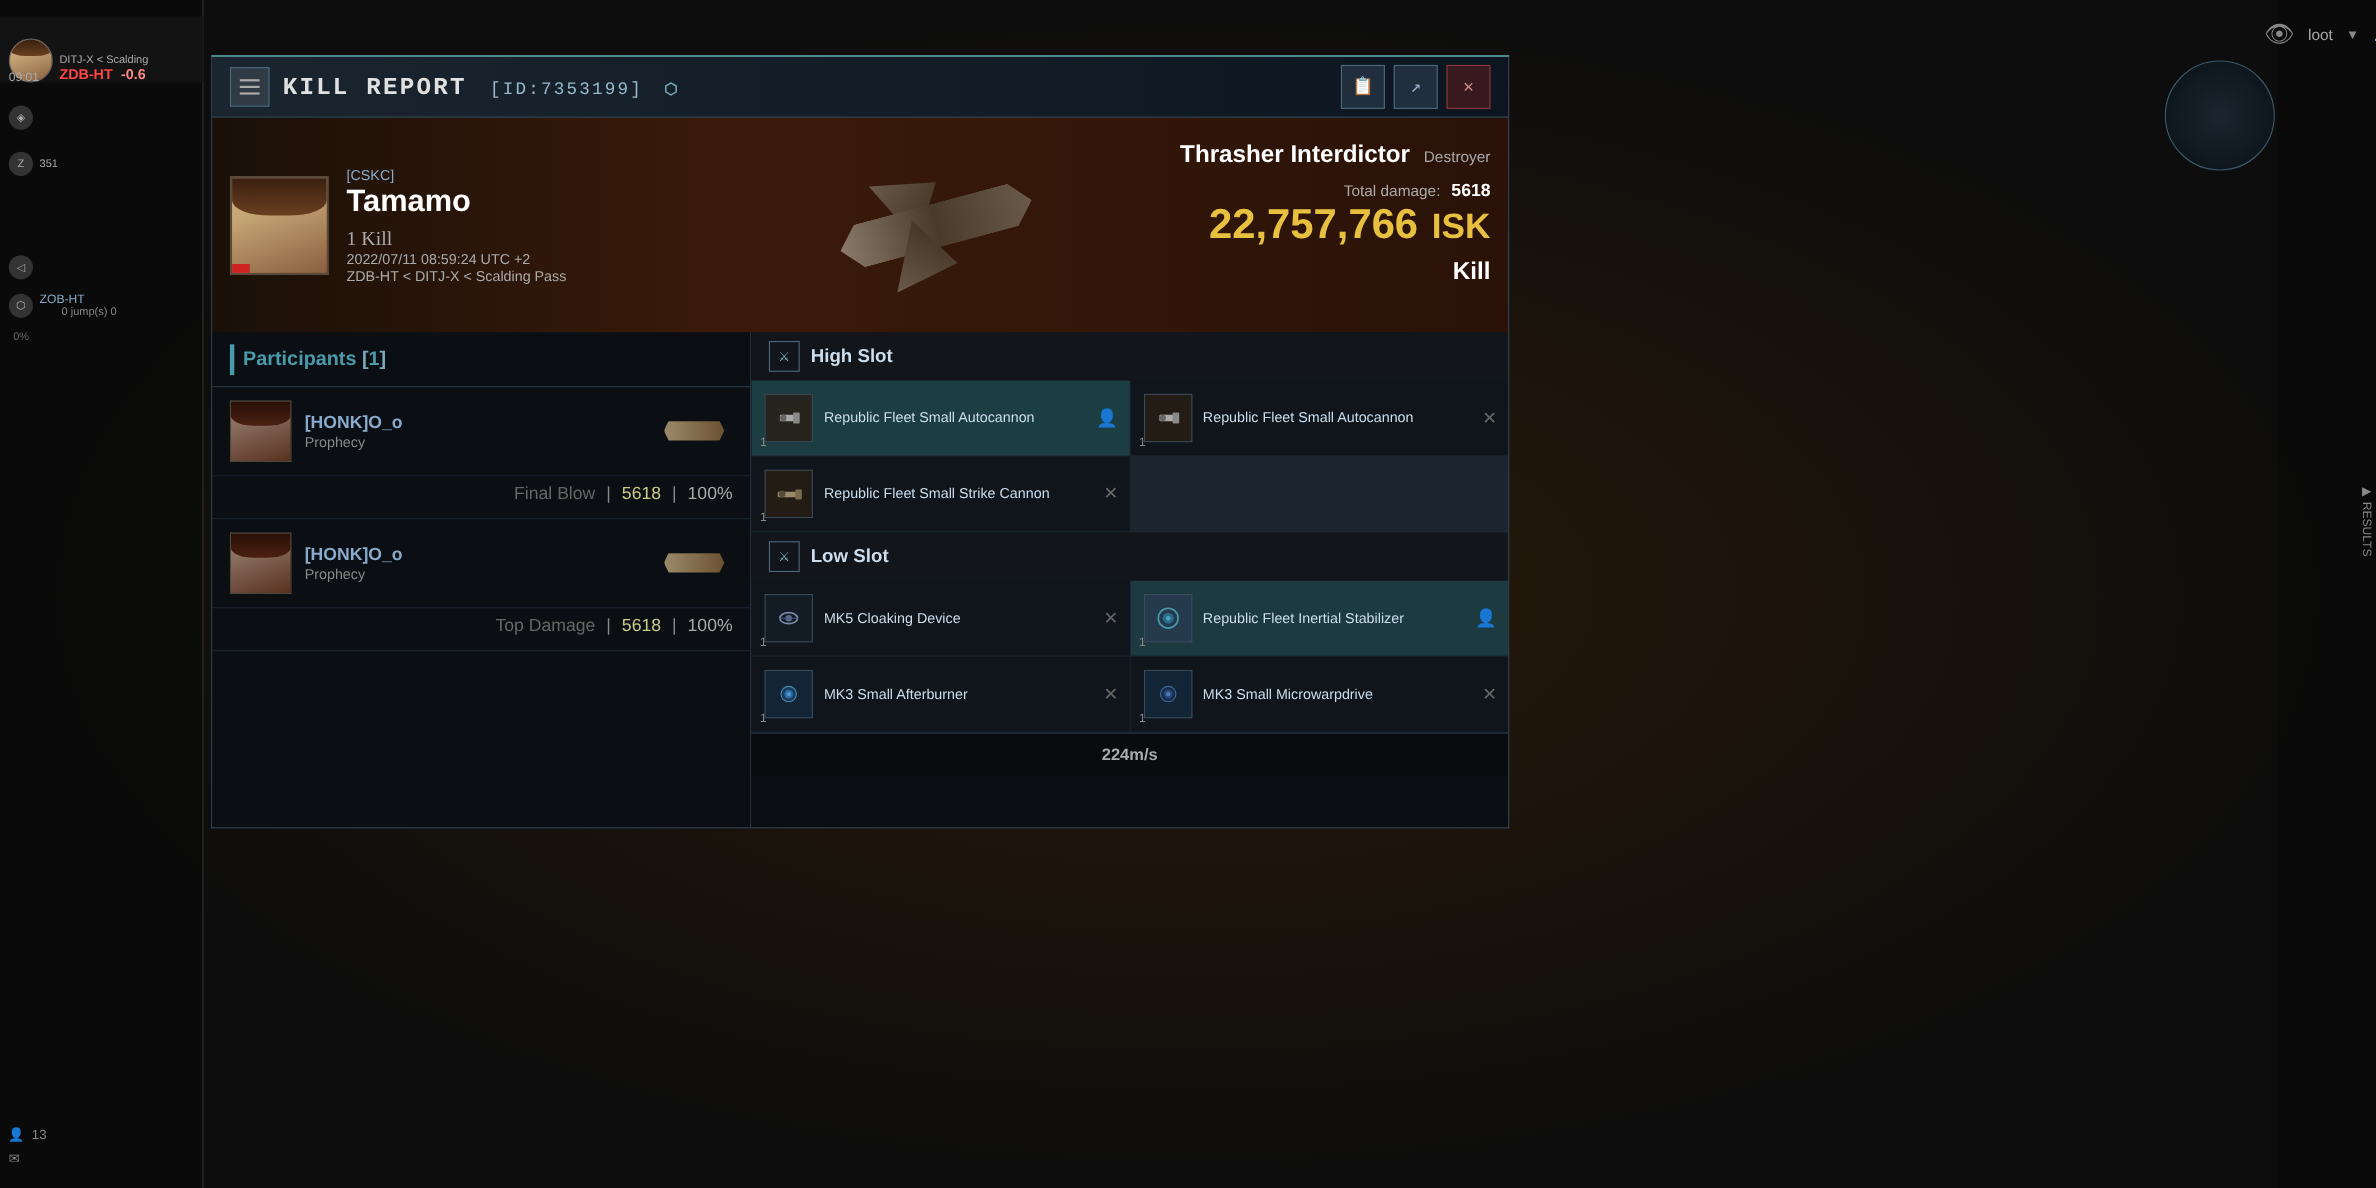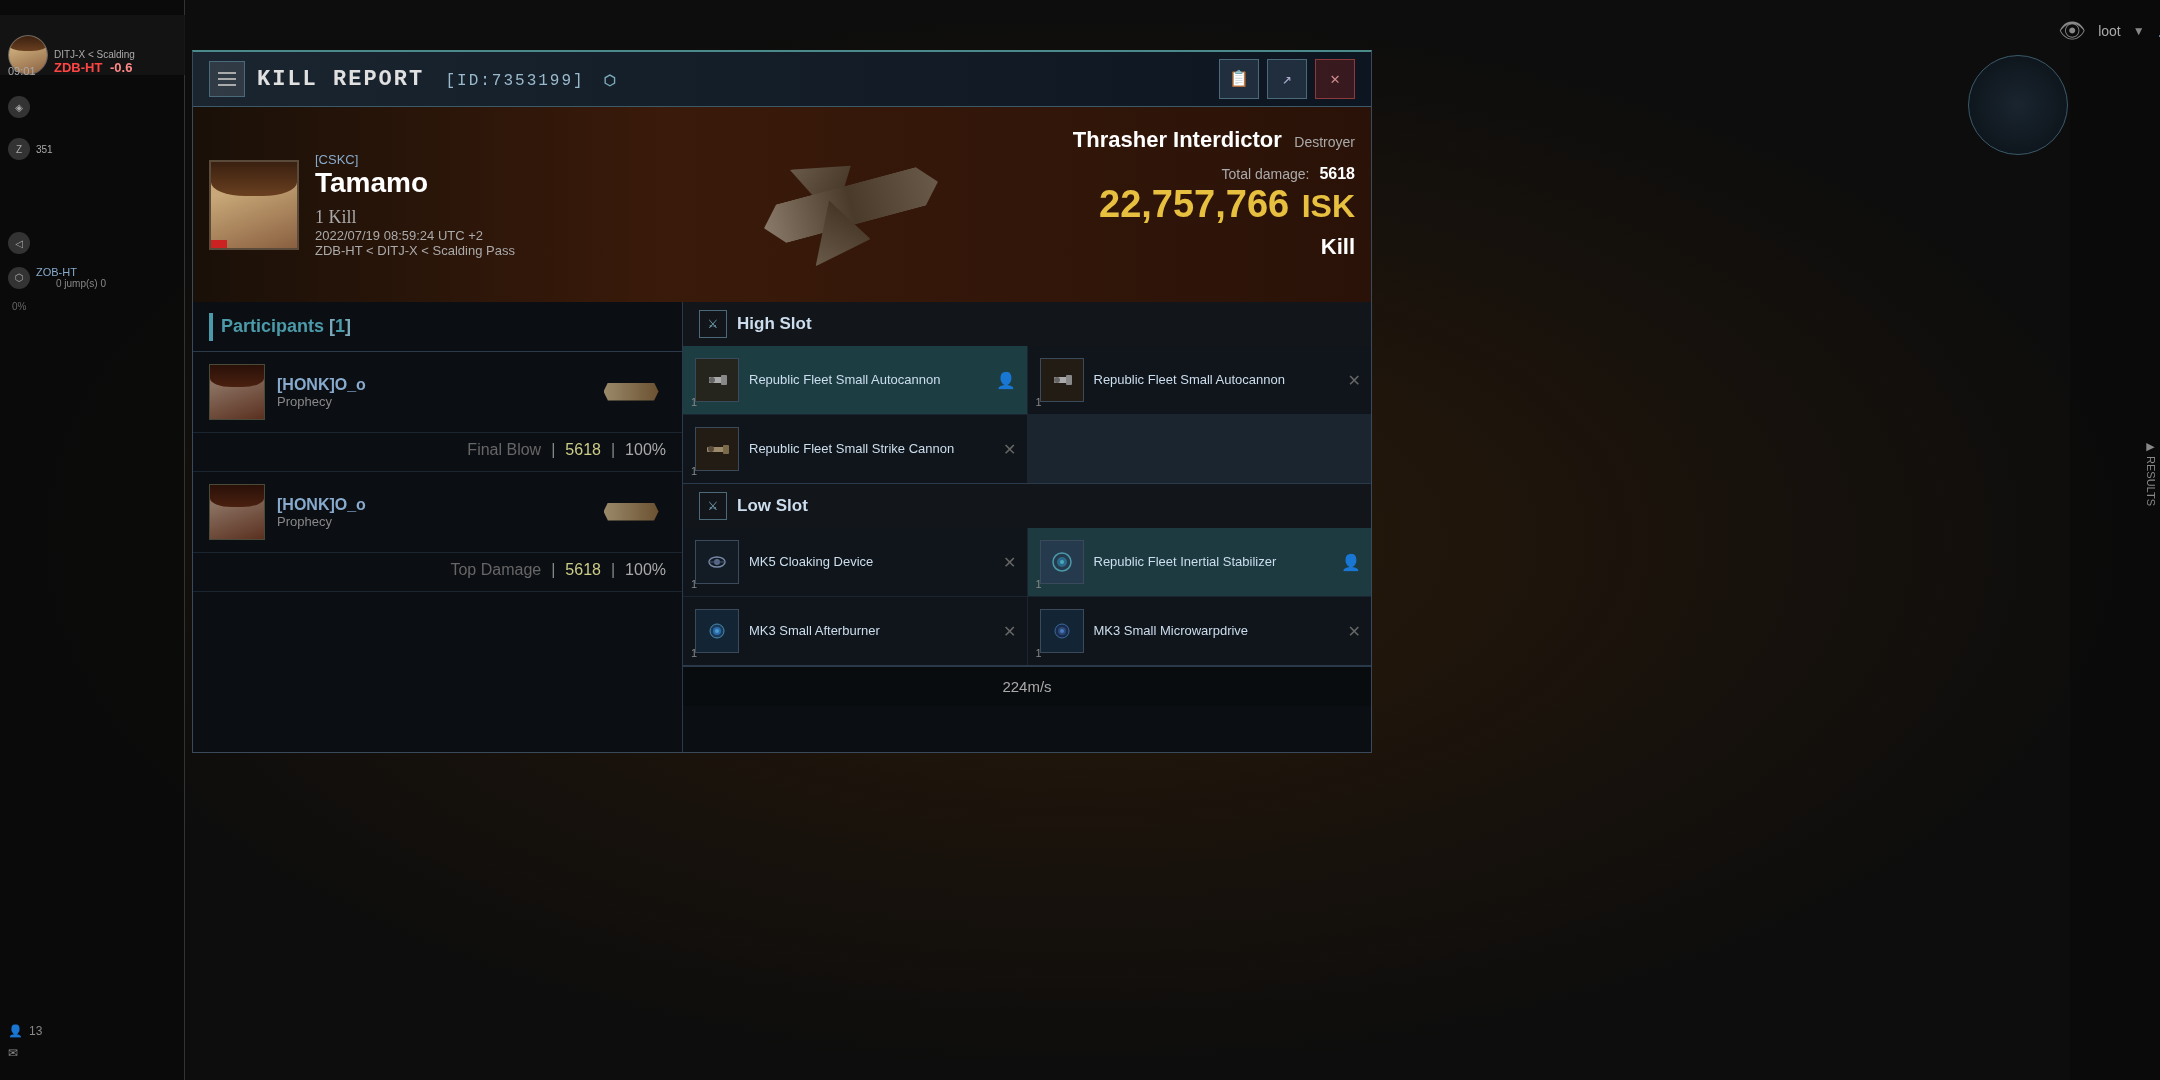--- a/index.html
+++ b/index.html
@@ -564,20 +564,21 @@
     }
 
     
     .speed-bar {
       height: 40px;
       background: rgba(10,13,16,0.95);
       display: flex;
       align-items: center;
       justify-content: center;
       border-top: 1px solid #2a3a4a;
+      font-weight: bold;
     }
 
     .speed-value {
       color: #aaaaaa;
       font-size: 15px;
     }
 
     .nav-icon {
       color: #888;
       font-size: 22px;
@@ -751,21 +752,21 @@
     <div class="pilot-avatar">
       <div class="face-bg">
         <div class="face-hair"></div>
         <div class="red-tag"></div>
       </div>
     </div>
     <div class="pilot-info">
       <div class="pilot-corp">[CSKC]</div>
       <div class="pilot-name">Tamamo</div>
       <div class="kill-count">1 Kill</div>
-      <div class="kill-time">2022/07/19 08:59:24 UTC +2</div>
+      <div class="kill-time">2022/07/11 08:59:24 UTC +2</div>
       <div class="kill-location">ZDB-HT &lt; DITJ-X &lt; Scalding Pass</div>
     </div>
 
     <div class="ship-image-area">
       <div class="ship-silhouette">
         <div class="ship-wing-l"></div>
         <div class="ship-body"></div>
         <div class="ship-wing-r"></div>
       </div>
     </div>

